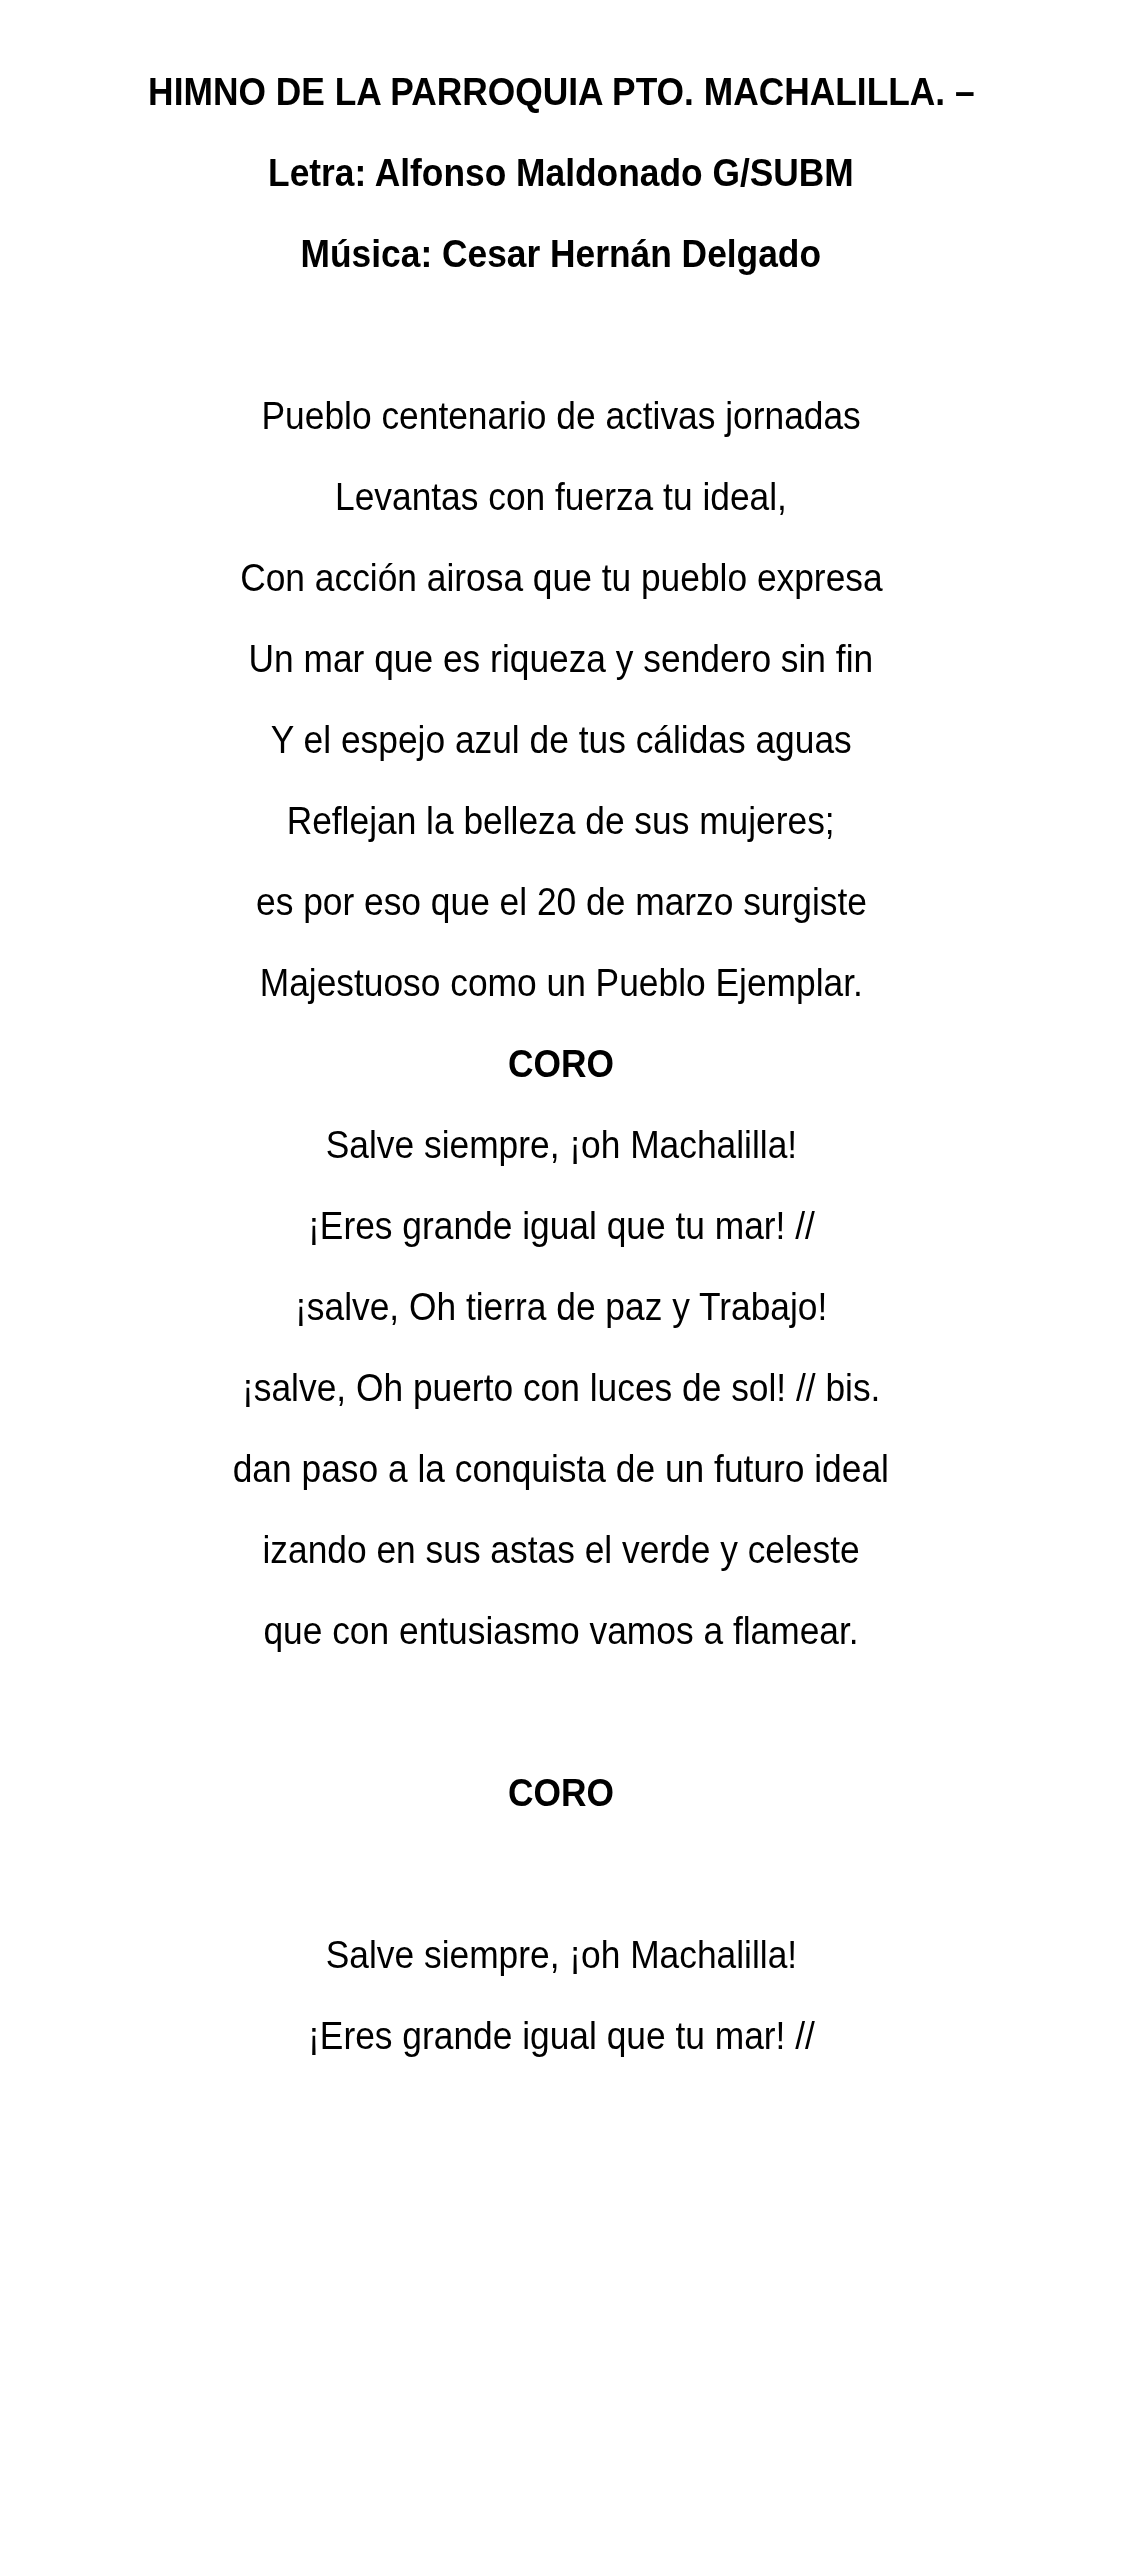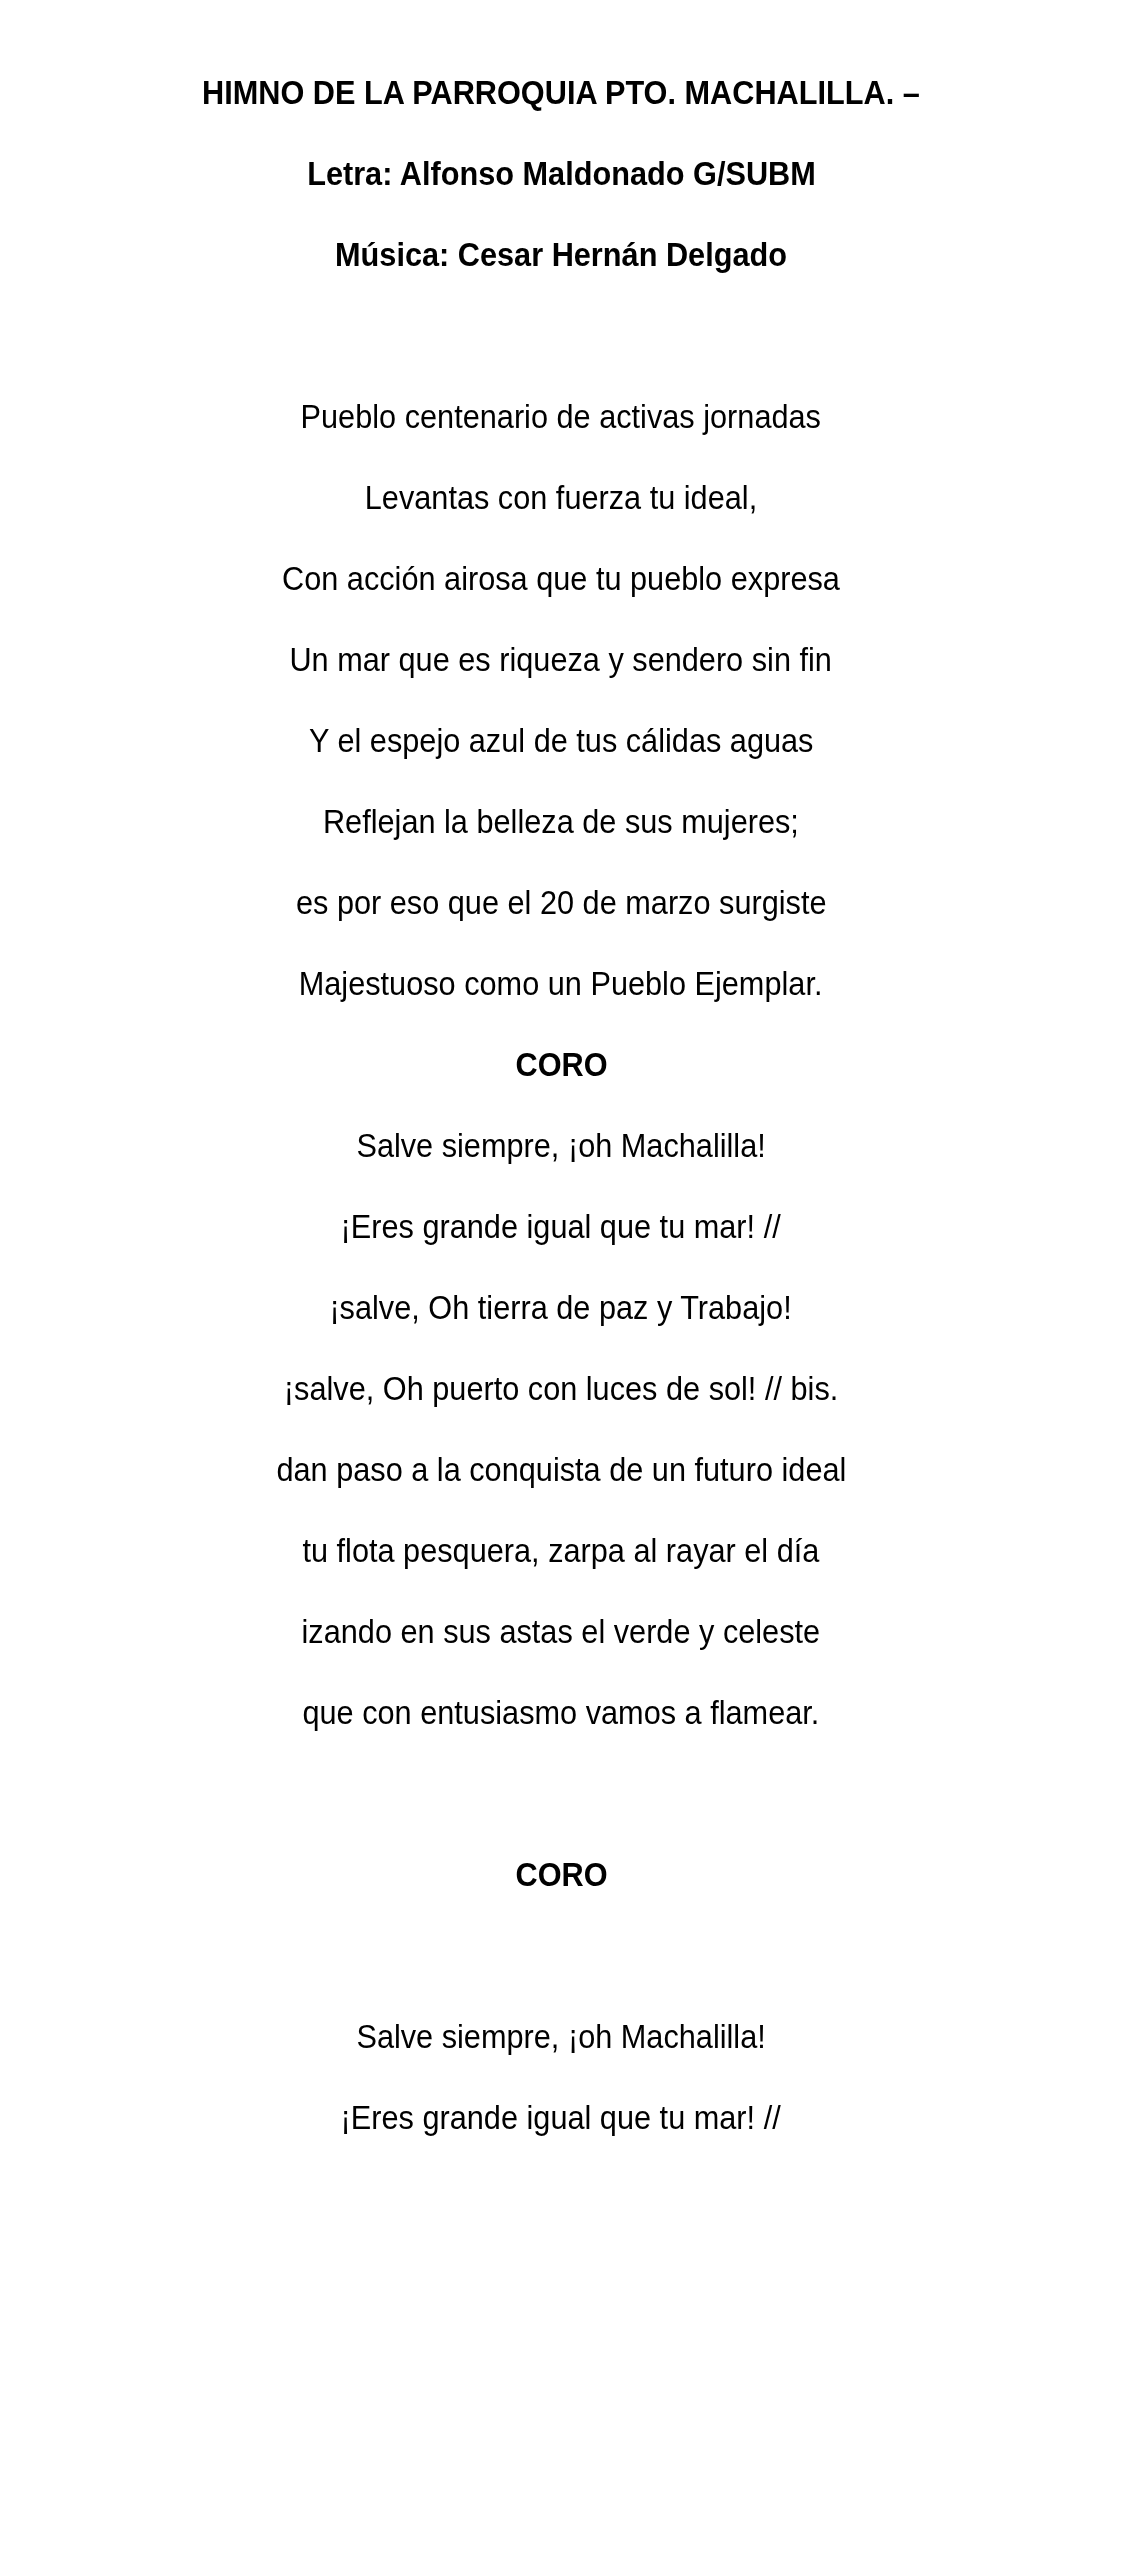--- a/index.html
+++ b/index.html
@@ -15,21 +15,21 @@
     color: #000000;
     font-family: "Liberation Sans", sans-serif;
     overflow: hidden;
   }
   .doc {
     padding-top: 52px;
     text-align: center;
   }
   .para {
     margin: 0;
-    font-size: 33px;
+    font-size: 38px;
     line-height: 81px;
     height: 81px;
     white-space: nowrap;
   }
   .para .txt {
     display: inline-block;
     transform: scaleX(0.93);
     transform-origin: center center;
   }
   .para.title .txt,
@@ -56,21 +56,20 @@
       <p class="para body"><span class="txt">Y el espejo azul de tus cálidas aguas</span></p>
       <p class="para body"><span class="txt">Reflejan la belleza de sus mujeres;</span></p>
       <p class="para body"><span class="txt">es por eso que el 20 de marzo surgiste</span></p>
       <p class="para body"><span class="txt">Majestuoso como un Pueblo Ejemplar.</span></p>
       <p class="para heading"><span class="txt">CORO</span></p>
       <p class="para body"><span class="txt">Salve siempre, ¡oh Machalilla!</span></p>
       <p class="para body"><span class="txt">¡Eres grande igual que tu mar! //</span></p>
       <p class="para body"><span class="txt">¡salve, Oh tierra de paz y Trabajo!</span></p>
       <p class="para body"><span class="txt">¡salve, Oh puerto con luces de sol! // bis.</span></p>
       <p class="para body"><span class="txt">dan paso a la conquista de un futuro ideal</span></p>
-      <p class="para body"><span class="txt">tu flota pesquera, zarpa al rayar el día</span></p>
       <p class="para body"><span class="txt">izando en sus astas el verde y celeste</span></p>
       <p class="para body"><span class="txt">que con entusiasmo vamos a flamear.</span></p>
       <p class="para blank"><span class="txt"></span></p>
       <p class="para heading"><span class="txt">CORO</span></p>
       <p class="para blank"><span class="txt"></span></p>
       <p class="para body"><span class="txt">Salve siempre, ¡oh Machalilla!</span></p>
       <p class="para body"><span class="txt">¡Eres grande igual que tu mar! //</span></p>
     </div>
 </div>
 

